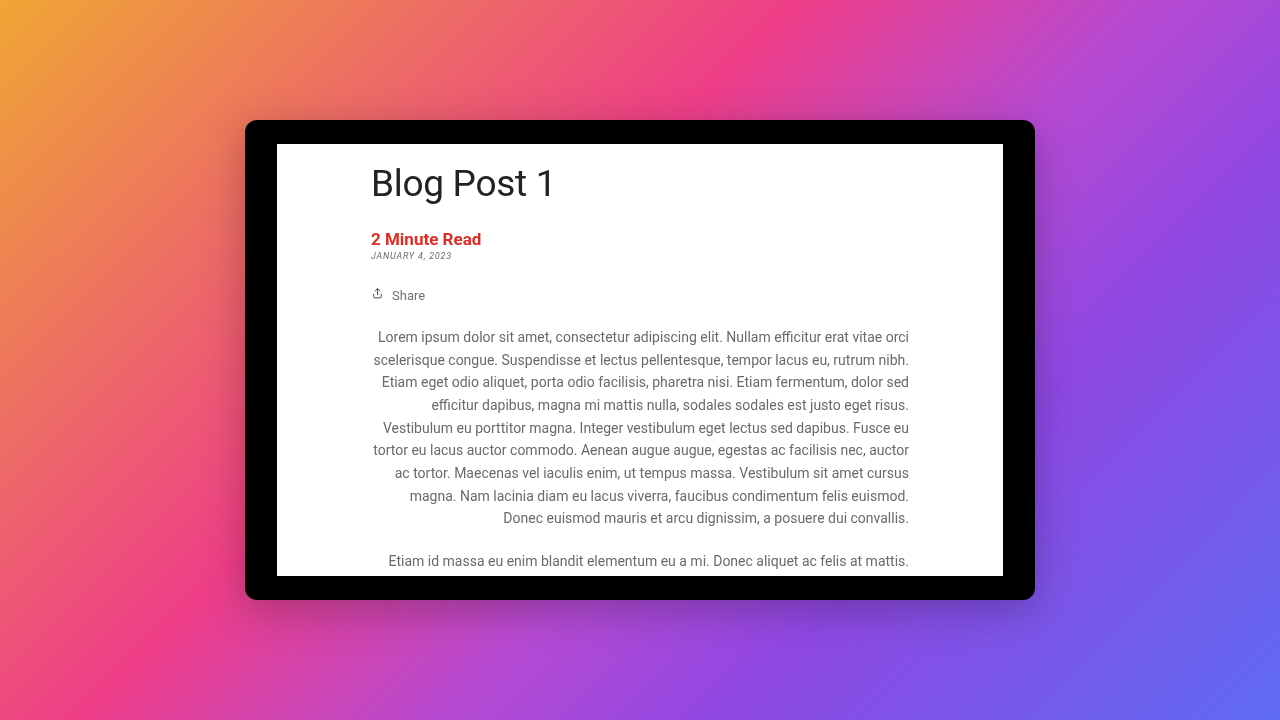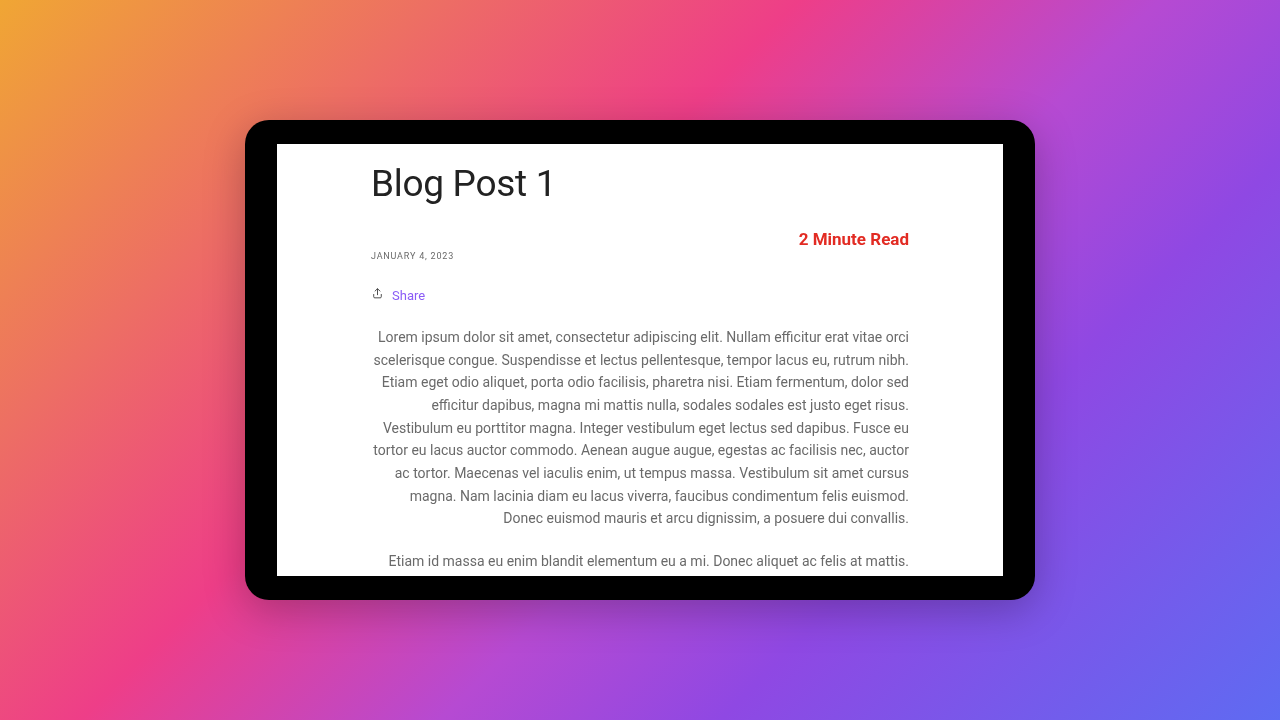--- a/index.html
+++ b/index.html
@@ -21,21 +21,21 @@
       #8f48e3 72%,
       #5e6bf2 100%);
     display: flex;
     align-items: center;
     justify-content: center;
   }
   .device {
     width: 790px;
     height: 480px;
     background: #000;
-    border-radius: 24px;
+    border-radius: 12px;
     padding: 24px 32px;
     box-sizing: border-box;
     box-shadow: 0 10px 40px rgba(0,0,0,0.25);
   }
   .screen {
     width: 100%;
     height: 100%;
     background: #fff;
     overflow: hidden;
     position: relative;
@@ -51,35 +51,35 @@
     font-weight: 400;
     color: #222;
     margin: 0 0 6px 0;
     letter-spacing: -0.3px;
   }
   .read-time {
     font-size: 17px;
     font-weight: 700;
     color: #e22b23;
     margin: 24px 0 2px 0;
-    text-align: right;
   }
   .date {
     font-size: 9px;
     letter-spacing: 0.8px;
     color: #6a6a6a;
     margin: 2px 0 0 0;
+    font-style: italic;
   }
   .share {
     display: inline-flex;
     align-items: center;
     gap: 8px;
     margin-top: 26px;
     font-size: 13px;
-    color: #8b5cf6;
+    color: #737373;
     cursor: pointer;
   }
   .share svg {
     width: 13px;
     height: 13px;
     stroke: #333;
     fill: none;
     stroke-width: 1.6;
   }
   .body-text {

